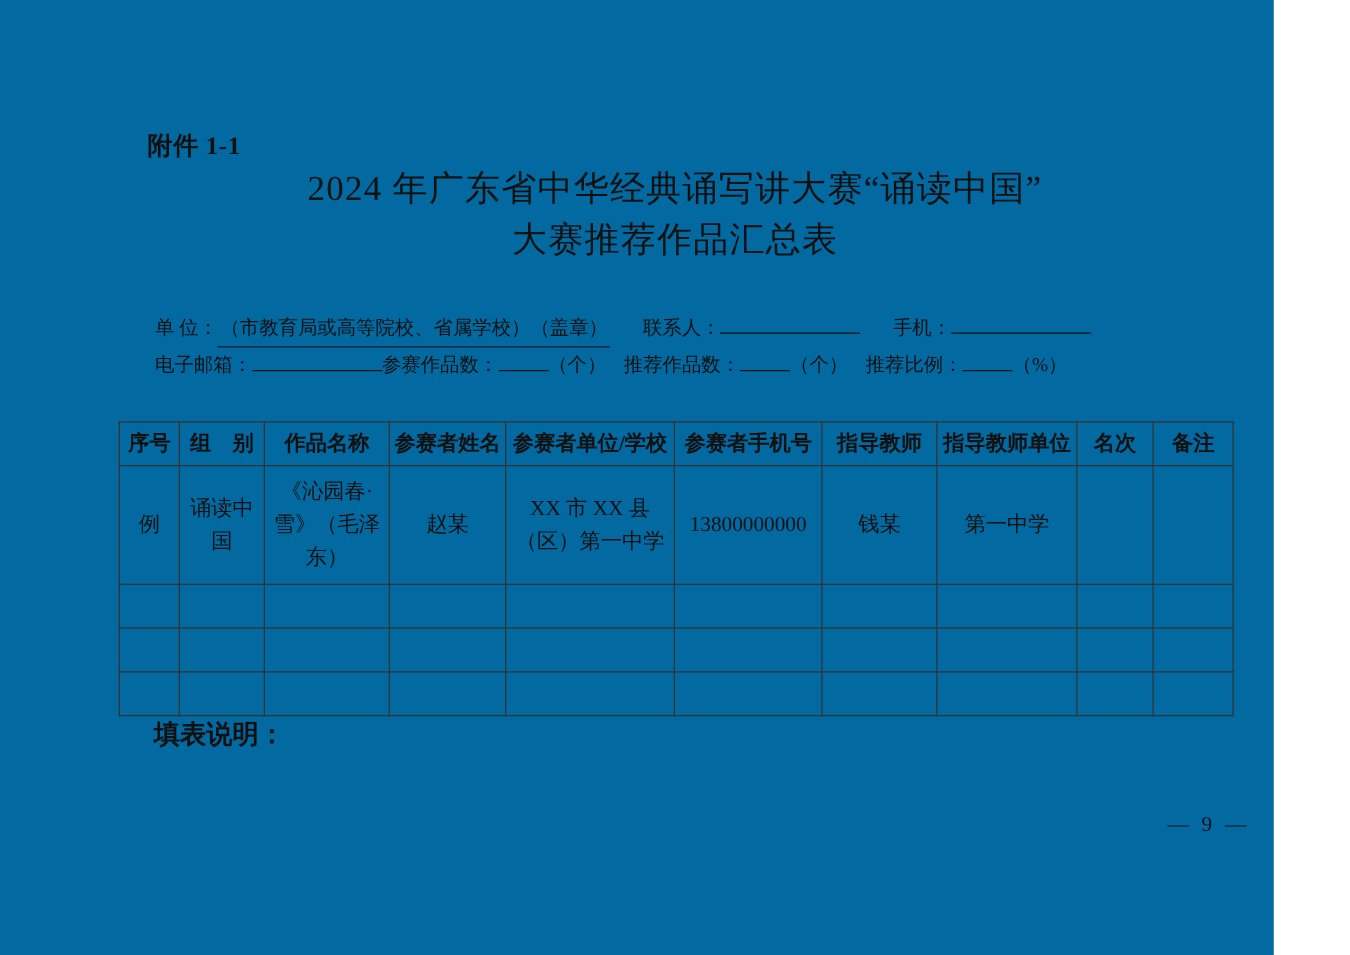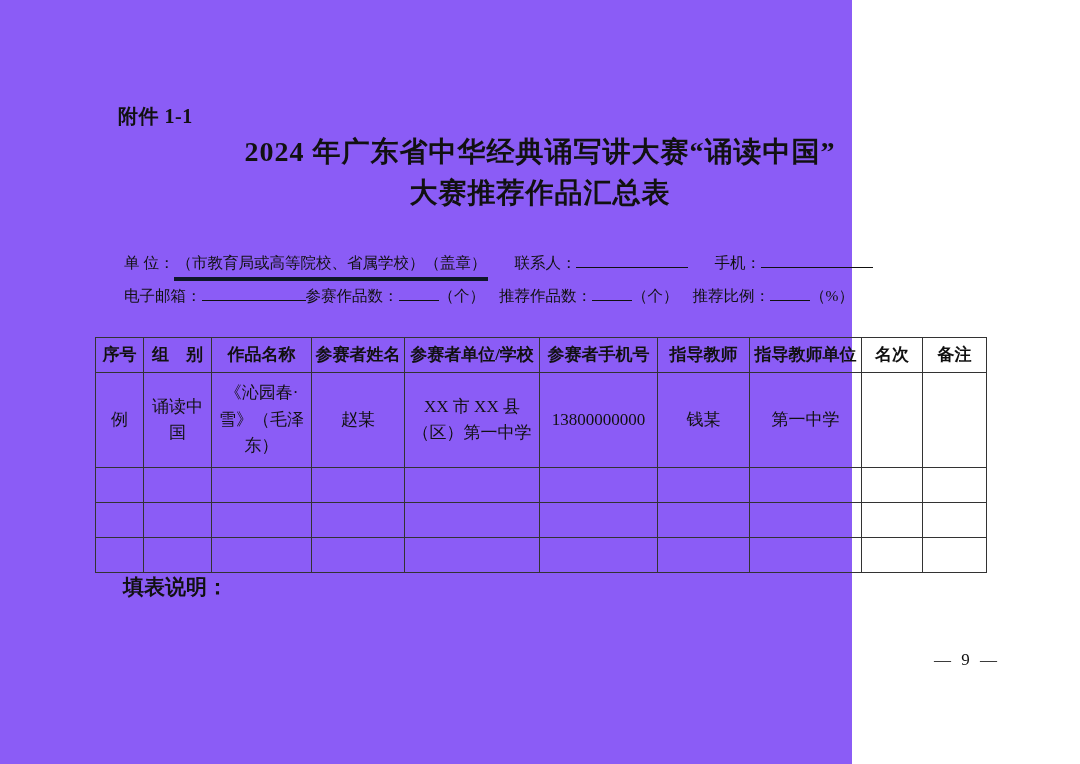--- a/index.html
+++ b/index.html
@@ -11,40 +11,40 @@
     width: 1080px;
     height: 764px;
     font-family: "Liberation Serif", "DejaVu Serif", serif;
     color: #111111;
     position: relative;
     overflow: hidden;
   }
   .page {
     position: absolute;
     left: 0; top: 0;
-    width: 852px;
+    width: 1019px;
     height: 764px;
-    background: #8b5cf6;
+    background: #0369a1;
   }
   .attachment-label {
     position: absolute;
     left: 118px;
     top: 103px;
     font-size: 20px;
     font-weight: bold;
     letter-spacing: 0.5px;
   }
   .doc-title {
     position: absolute;
     left: 120px;
     top: 132px;
     width: 840px;
     text-align: center;
     font-size: 28px;
-    font-weight: bold;
+    font-weight: normal;
     line-height: 1.45;
     letter-spacing: 1px;
   }
   .doc-title .line2 {
     display: block;
   }
   .meta-block {
     position: absolute;
     left: 124px;
     top: 248px;
@@ -59,21 +59,21 @@
     display: inline-block;
     border-bottom: 1px solid #111;
     text-align: center;
     vertical-align: baseline;
   }
   .u-blank-long { width: 112px; }
   .u-blank-mid  { width: 104px; }
   .u-blank-short{ width: 40px; }
   .u-text {
     display: inline-block;
-    border-bottom: 4px solid #0f172a;
+    border-bottom: 1px solid #0f172a;
     padding: 0 2px;
   }
   .gap-sm { display:inline-block; width: 14px; }
   .gap-md { display:inline-block; width: 26px; }
 
   table.main-table {
     position: absolute;
     left: 95px;
     top: 337px;
     width: 891px;

